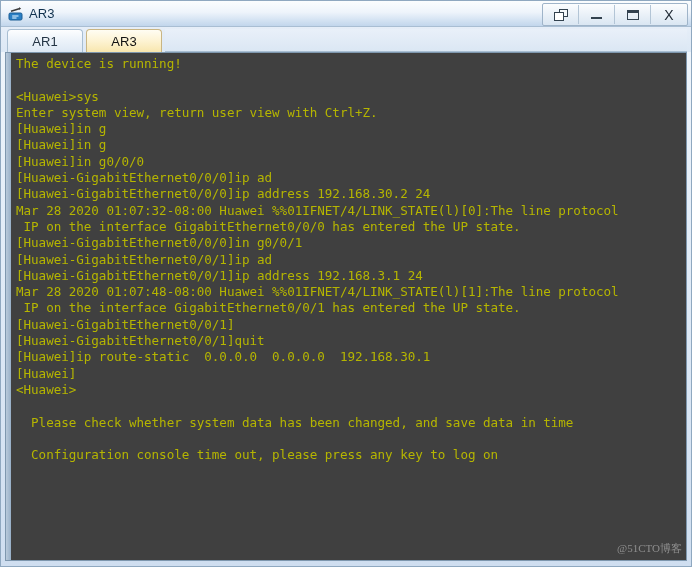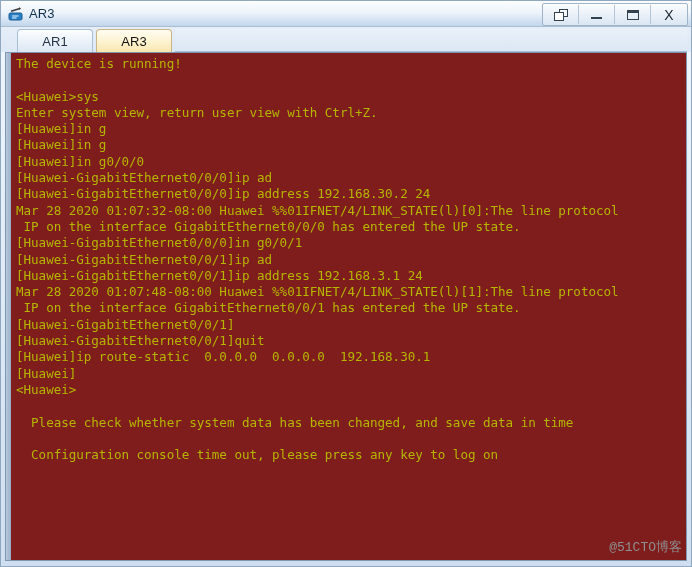--- a/index.html
+++ b/index.html
@@ -118,21 +118,21 @@
     background: #ffffff;
     box-sizing: border-box;
   }
 
   
   #tab-strip {
     flex: 0 0 25px;
     height: 25px;
     display: flex;
     align-items: flex-end;
-    padding-left: 16px;
+    padding-left: 6px;
     background: linear-gradient(to bottom, #e6eef8 0%, #dce8f5 100%);
     box-sizing: border-box;
     position: relative;
   }
   .tab {
     height: 23px;
     min-width: 76px;
     margin-right: 3px;
     display: flex;
     align-items: center;
@@ -174,21 +174,21 @@
     position: relative;
     display: flex;
     overflow: hidden;
   }
   #terminal-gutter {
     flex: 0 0 5px;
     background: linear-gradient(to right, #b9cadb 0%, #97afc7 100%);
   }
   #terminal {
     flex: 1 1 auto;
-    background: #7f1d1d;
+    background: #404040;
     position: relative;
     overflow: hidden;
     padding: 3px 0 0 5px;
     box-sizing: border-box;
   }
   #terminal-lines {
     font-family: "DejaVu Sans Mono", "Liberation Mono", monospace;
     font-size: 12.6px;
     line-height: 16.3px;
     color: #b5b500;
@@ -197,23 +197,23 @@
   }
   .term-line {
     height: 16.3px;
     white-space: pre;
   }
 
   #watermark {
     position: absolute;
     right: 4px;
     bottom: 4px;
-    font-size: 13px;
+    font-size: 11px;
     color: #8e8e8e;
-    font-family: Liberation Mono, monospace;
+    font-family: Liberation Serif, serif;
     white-space: nowrap;
     user-select: none;
   }
 </style>
 </head>
 <body>
 
 <div id="app-window">
 
   <div id="title-bar">

